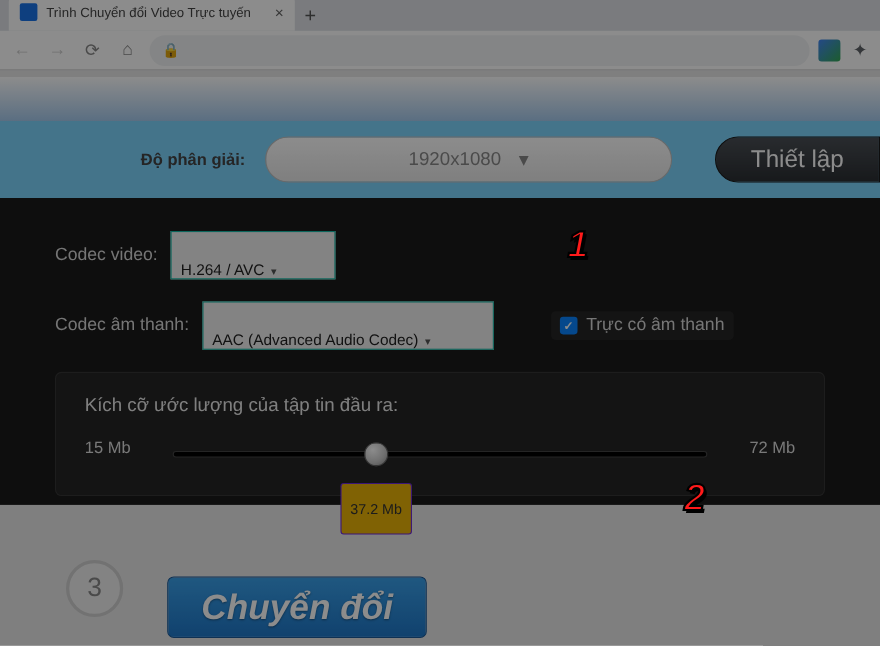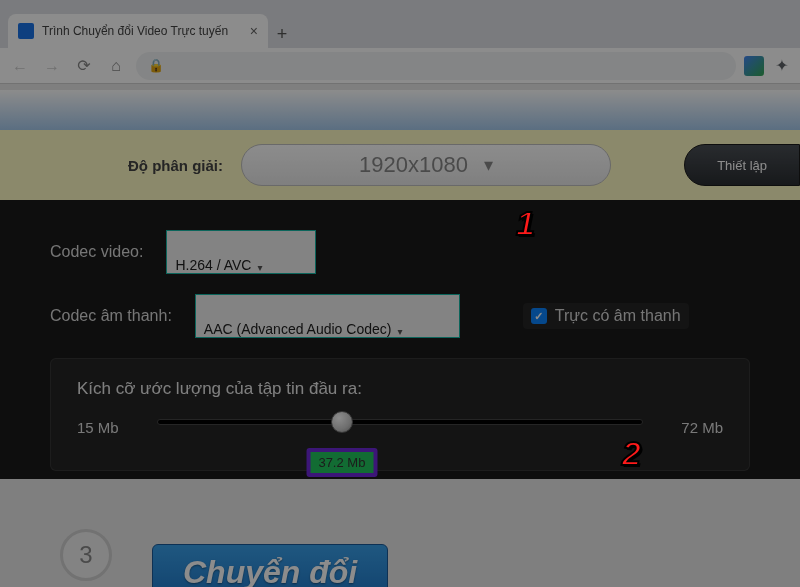--- a/index.html
+++ b/index.html
@@ -4,62 +4,62 @@
 <style>
   * { box-sizing: border-box; margin: 0; padding: 0; }
   html, body { width: 800px; height: 587px; overflow: hidden; font-family: Arial, sans-serif; }
   body { background: #e8e8e8; position: relative; }
 
   
   .dim { position: absolute; inset: 0; background: rgba(0,0,0,0.45); pointer-events: none; z-index: 50; }
 
   
   .chrome { background: #dee1e6; }
-  .tab-strip { height: 48px; display: flex; align-items: flex-end; padding-left: 8px; }
+  .tab-strip { height: 28px; display: flex; align-items: flex-end; padding-left: 8px; }
   .tab { background: #fff; height: 34px; width: 260px; border-radius: 8px 8px 0 0; display: flex; align-items: center; padding: 0 10px; gap: 8px; font-size: 12px; color: #444; position: relative; }
   .tab .favicon { width: 16px; height: 16px; background: #1a73e8; display: inline-block; border-radius: 2px; }
   .tab .title { flex: 1; white-space: nowrap; overflow: hidden; text-overflow: ellipsis; }
   .tab .close { color: #666; font-size: 14px; }
   .new-tab { width: 28px; height: 28px; display: flex; align-items: center; justify-content: center; color: #555; font-size: 18px; }
   .addr-bar { background: #fff; height: 36px; display: flex; align-items: center; padding: 0 8px; gap: 8px; border-bottom: 1px solid #d0d0d0; }
   .nav-btn { width: 24px; height: 24px; display: flex; align-items: center; justify-content: center; color: #888; }
   .nav-btn.disabled { color: #ccc; }
   .omnibox { flex: 1; height: 28px; background: #f1f3f4; border-radius: 14px; display: flex; align-items: center; padding: 0 12px; gap: 8px; font-size: 13px; color: #333; }
   .lock { color: #5f6368; }
   .ext-icon { width: 20px; height: 20px; display: flex; align-items: center; justify-content: center; }
   .translate-box { width: 20px; height: 20px; background: linear-gradient(135deg,#4285f4,#34a853); border-radius: 3px; }
   .puzzle { color: #5f6368; font-size: 16px; }
 
   
   .page { position: relative; }
   .banner { height: 40px; background: linear-gradient(#ffffff,#a5c9ec); margin-top: 6px; }
 
-  .res-row { height: 70px; display: flex; align-items: center; padding: 0 0 0 128px; position: relative; background: #fef9c3; }
+  .res-row { height: 70px; display: flex; align-items: center; padding: 0 0 0 128px; position: relative; background: #7dd3fc; }
   .res-label { font-size: 15px; font-weight: bold; color: #444; }
   .res-select { margin-left: 18px; width: 370px; height: 42px; background: linear-gradient(#ffffff,#e8e8e8); border: 1px solid #bfbfbf; border-radius: 21px; display: flex; align-items: center; justify-content: center; gap: 10px; font-size: 18px; color: #555; }
-  .res-dim { color: #888; font-size: 22px; }
+  .res-dim { color: #888; font-size: 17px; }
   .res-caret { color: #888; margin-left: 6px; }
-  .settings-btn { position: absolute; right: 0; top: 14px; height: 42px; padding: 0 32px 0 32px; background: linear-gradient(#4a4f55,#2b2e32); border: 1px solid #1a1a1a; border-radius: 21px 0 0 21px; color: #fff; font-size: 13px; display: flex; align-items: center; }
+  .settings-btn { position: absolute; right: 0; top: 14px; height: 42px; padding: 0 32px 0 32px; background: linear-gradient(#4a4f55,#2b2e32); border: 1px solid #1a1a1a; border-radius: 21px 0 0 21px; color: #fff; font-size: 22px; display: flex; align-items: center; }
 
   .dark-panel { background: #1a1a1a; padding: 30px 50px 8px 50px; color: #d7d7d7; font-size: 16px; position: relative; }
-  .row { display: flex; align-items: center; gap: 23px; margin-bottom: 20px; }
+  .row { display: flex; align-items: center; gap: 12px; margin-bottom: 20px; }
   .sel { height: 44px; background: #efefef; border: 1px solid #14b8a6; padding: 0 8px; font-size: 14px; color: #222; display: flex; align-items: flex-end; gap: 6px; }
   .sel .caret { color: #555; font-size: 10px; }
 
   .check-wrap { display: inline-flex; align-items: center; gap: 8px; background: rgba(255,255,255,0.05); padding: 4px 8px; border-radius: 4px; margin-left: 40px; }
   .checkbox { width: 16px; height: 16px; background: #0a84ff; border-radius: 3px; display: flex; align-items: center; justify-content: center; color: #fff; font-size: 11px; font-weight: bold; }
 
   .size-box { background: rgba(255,255,255,0.05); border: 1px solid rgba(255,255,255,0.08); border-radius: 6px; padding: 20px 26px 34px 26px; position: relative; }
   .size-label { font-size: 17px; color: #e8e8e8; margin-bottom: 20px; }
-  .slider-row { display: flex; align-items: flex-start; gap: 28px; }
+  .slider-row { display: flex; align-items: flex-end; gap: 28px; }
   .slider-min, .slider-max { font-size: 15px; color: #ddd; width: 52px; }
   .slider-max { text-align: right; }
   .track { flex: 1; height: 6px; background: #000; border-radius: 3px; border: 1px solid #444; position: relative; }
   .thumb { position: absolute; top: 50%; left: 38%; transform: translate(-50%,-50%); width: 22px; height: 22px; border-radius: 50%; background: radial-gradient(circle at 35% 30%, #fff, #c9c9c9 60%, #888); border: 1px solid #666; }
-  .value-tip { position: absolute; top: 28px; left: 38%; transform: translateX(-50%); background: #22c55e; border: 4px solid #6d28d9; border-radius: 3px; padding: 3px 8px; font-size: 13px; color: #333; }
+  .value-tip { position: absolute; top: 28px; left: 38%; transform: translateX(-50%); background: #eab308; border: 1px solid #6d28d9; border-radius: 3px; padding: 15px 8px; font-size: 13px; color: #333; }
 
   .step-row { display: flex; align-items: center; gap: 40px; padding: 30px 50px 0 60px; }
   .step-circle { width: 52px; height: 52px; border-radius: 50%; background: #efefef; border: 3px solid #cfcfcf; display: flex; align-items: center; justify-content: center; font-size: 24px; color: #888; }
   .convert-btn { height: 56px; padding: 0 30px; background: linear-gradient(#3aa0e9,#1f78c9); border: 1px solid #1a5a99; border-radius: 6px; color: #fff; font-size: 32px; font-style: italic; font-weight: bold; display: flex; align-items: center; text-shadow: 0 1px 2px rgba(0,0,0,0.4); margin-top: 35px; }
 
   .callout { position: absolute; font-size: 34px; font-weight: 900; color: #ff1a1a; -webkit-text-stroke: 2px #000; text-shadow: 2px 2px 0 #000; z-index: 60; font-style: italic; }
   .c1 { left: 516px; top: 204px; }
   .c2 { left: 622px; top: 434px; }
 </style>
 </head>

